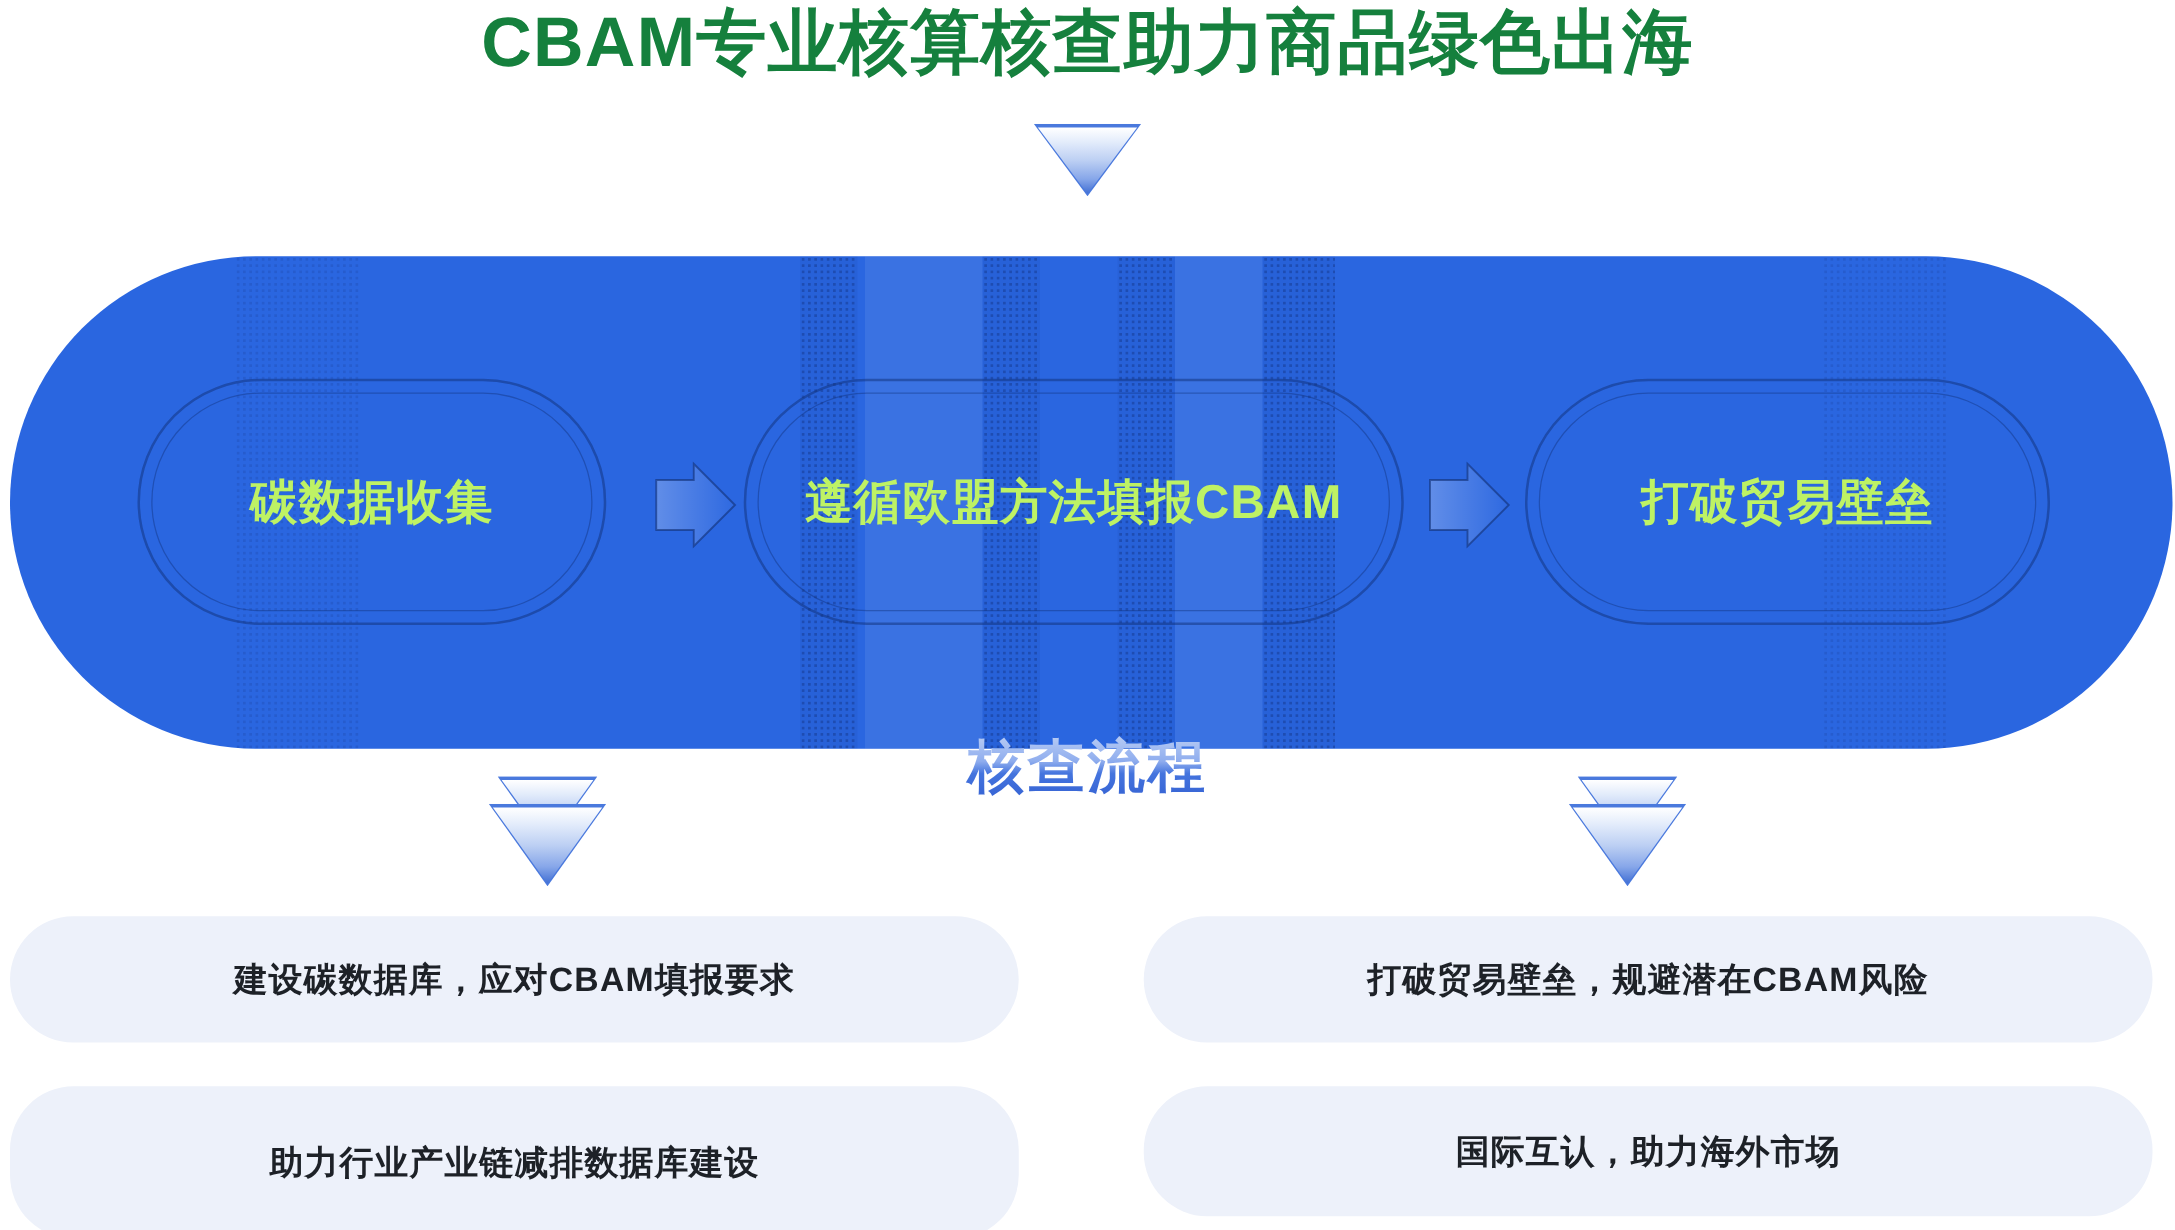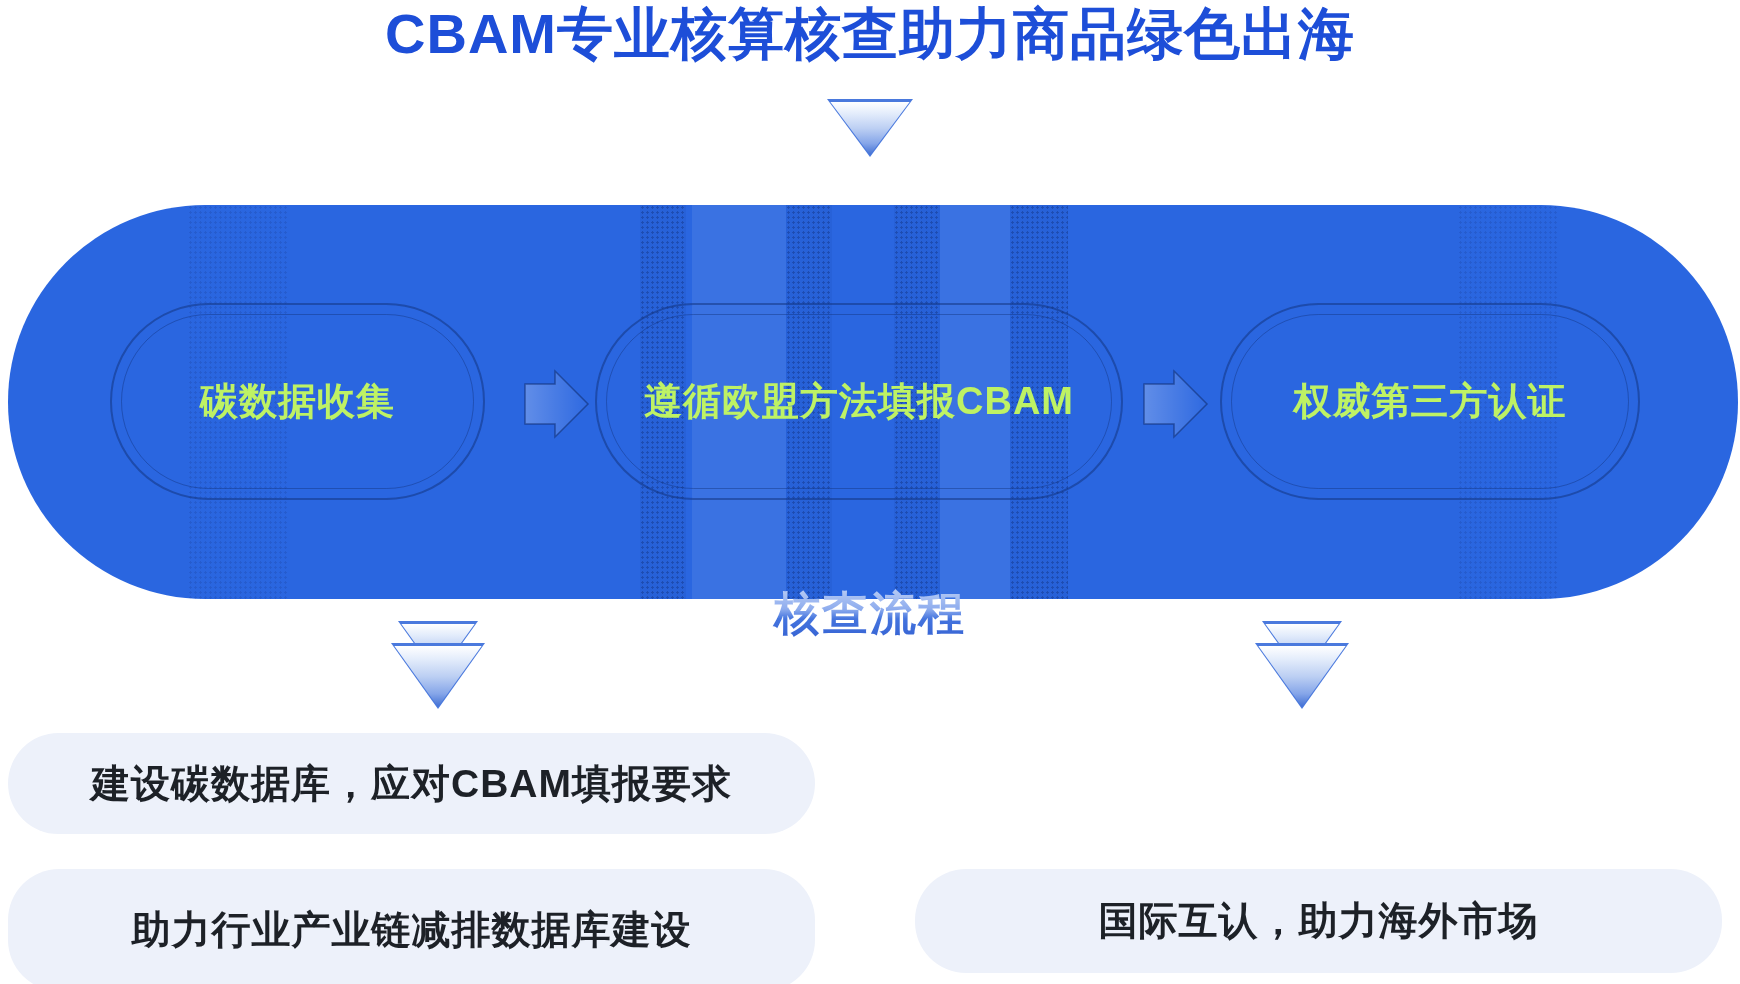--- a/index.html
+++ b/index.html
@@ -3,21 +3,21 @@
 <meta charset="utf-8">
 <style>
   html,body{margin:0;padding:0;background:#ffffff;}
   .stage{
     position:relative;width:1740px;height:984px;overflow:hidden;background:#ffffff;
     font-family:"Liberation Sans","DejaVu Sans",sans-serif;
   }
   
   .title{
     position:absolute;top:2px;left:0;width:100%;text-align:center;
-    font-size:56px;line-height:64px;font-weight:800;color:#1d4ed8;letter-spacing:1px;margin:0;
+    font-size:56px;line-height:64px;font-weight:800;color:#15803d;letter-spacing:1px;margin:0;
   }
   
   .tri{position:absolute;clip-path:polygon(0 0,100% 0,50% 100%);background:#4a79dd;}
   .tri .tri-fill{
     position:absolute;left:3px;right:3px;top:2.5px;bottom:2px;
     clip-path:polygon(0 0,100% 0,50% 100%);
     background:linear-gradient(180deg,#ffffff 0%,#e3ecfb 22%,#bccff3 50%,#86a6e9 78%,#416fd3 100%);
   }
   .tri-top{left:827px;top:99px;width:86px;height:58px;}
   .dbl-arrow{position:absolute;width:94px;height:90px;}
@@ -59,21 +59,21 @@
   .flow-label{
     position:absolute;top:568px;left:0;width:100%;text-align:center;
     font-size:46px;font-weight:700;letter-spacing:2px;line-height:50px;
     background:linear-gradient(180deg,#b9cdf5 0%,#8fadee 42%,#4474de 62%,#3764d4 100%);
     -webkit-background-clip:text;background-clip:text;color:transparent;z-index:3;margin-top:20px;
   }
   
   .benefit{
     position:absolute;border-radius:51px;background:#edf1fa;
     display:flex;align-items:center;justify-content:center;
-    color:#1d2127;font-size:39px;font-weight:600;letter-spacing:1px;white-space:nowrap;
+    color:#1d2127;font-size:27px;font-weight:600;letter-spacing:1px;white-space:nowrap;
   }
   .b1{left:8px;top:733px;width:807px;height:101px;}
   .b2{left:8px;top:869px;width:807px;height:122px;}
   .b3{left:915px;top:733px;width:807px;height:101px;}
   .b4{left:915px;top:869px;width:807px;height:104px;}
 </style>
 </head>
 <body>
 
 <div class="stage">
@@ -110,21 +110,21 @@
     <svg class="step-arrow sa1" viewBox="0 0 66 70">
       <path d="M1 15 H31 V2 L64 35 L31 68 V55 H1 Z" fill="url(#ag)" stroke="rgba(18,48,118,0.62)" stroke-width="1.5"></path>
     </svg>
     <div class="pill pill2">
       <span>遵循欧盟方法填报CBAM</span>
     </div>
     <svg class="step-arrow sa2" viewBox="0 0 66 70">
       <path d="M1 15 H31 V2 L64 35 L31 68 V55 H1 Z" fill="url(#ag)" stroke="rgba(18,48,118,0.62)" stroke-width="1.5"></path>
     </svg>
     <div class="pill pill3">
-      <span>权威第三方认证</span>
+      <span>打破贸易壁垒</span>
     </div>
   </div>
 
   <div class="flow-label">核查流程</div>
 
   <div class="dbl-arrow dbl-left">
     <div class="tri t1">
         <div class="tri-fill"></div>
       </div>
     <div class="tri t2">
@@ -135,15 +135,16 @@
     <div class="tri t1">
         <div class="tri-fill"></div>
       </div>
     <div class="tri t2">
         <div class="tri-fill"></div>
       </div>
   </div>
 
   <div class="benefit b1">建设碳数据库，应对CBAM填报要求</div>
   <div class="benefit b2">助力行业产业链减排数据库建设</div>
+  <div class="benefit b3">打破贸易壁垒，规避潜在CBAM风险</div>
   <div class="benefit b4">国际互认，助力海外市场</div>
 
 </div>
 
 </body></html>

